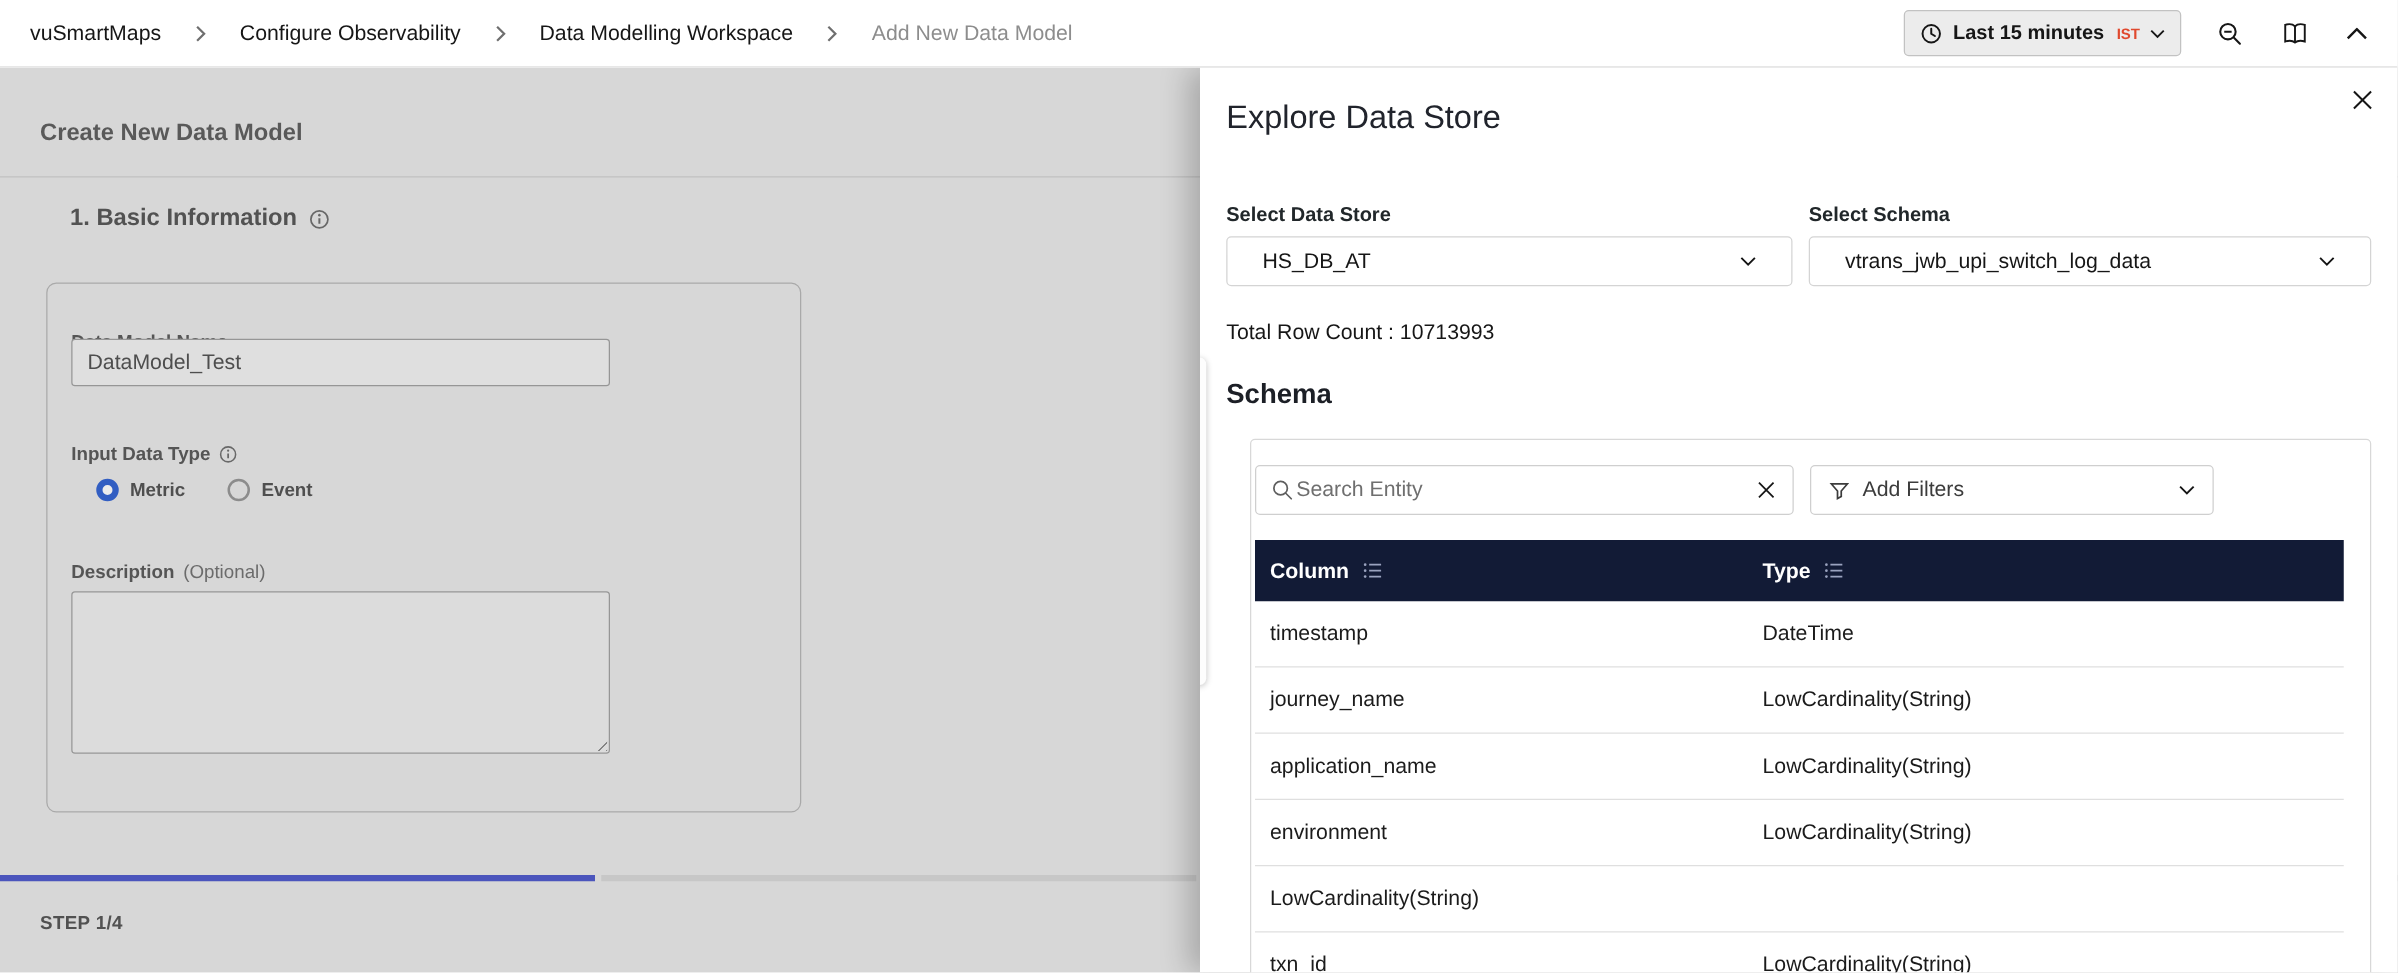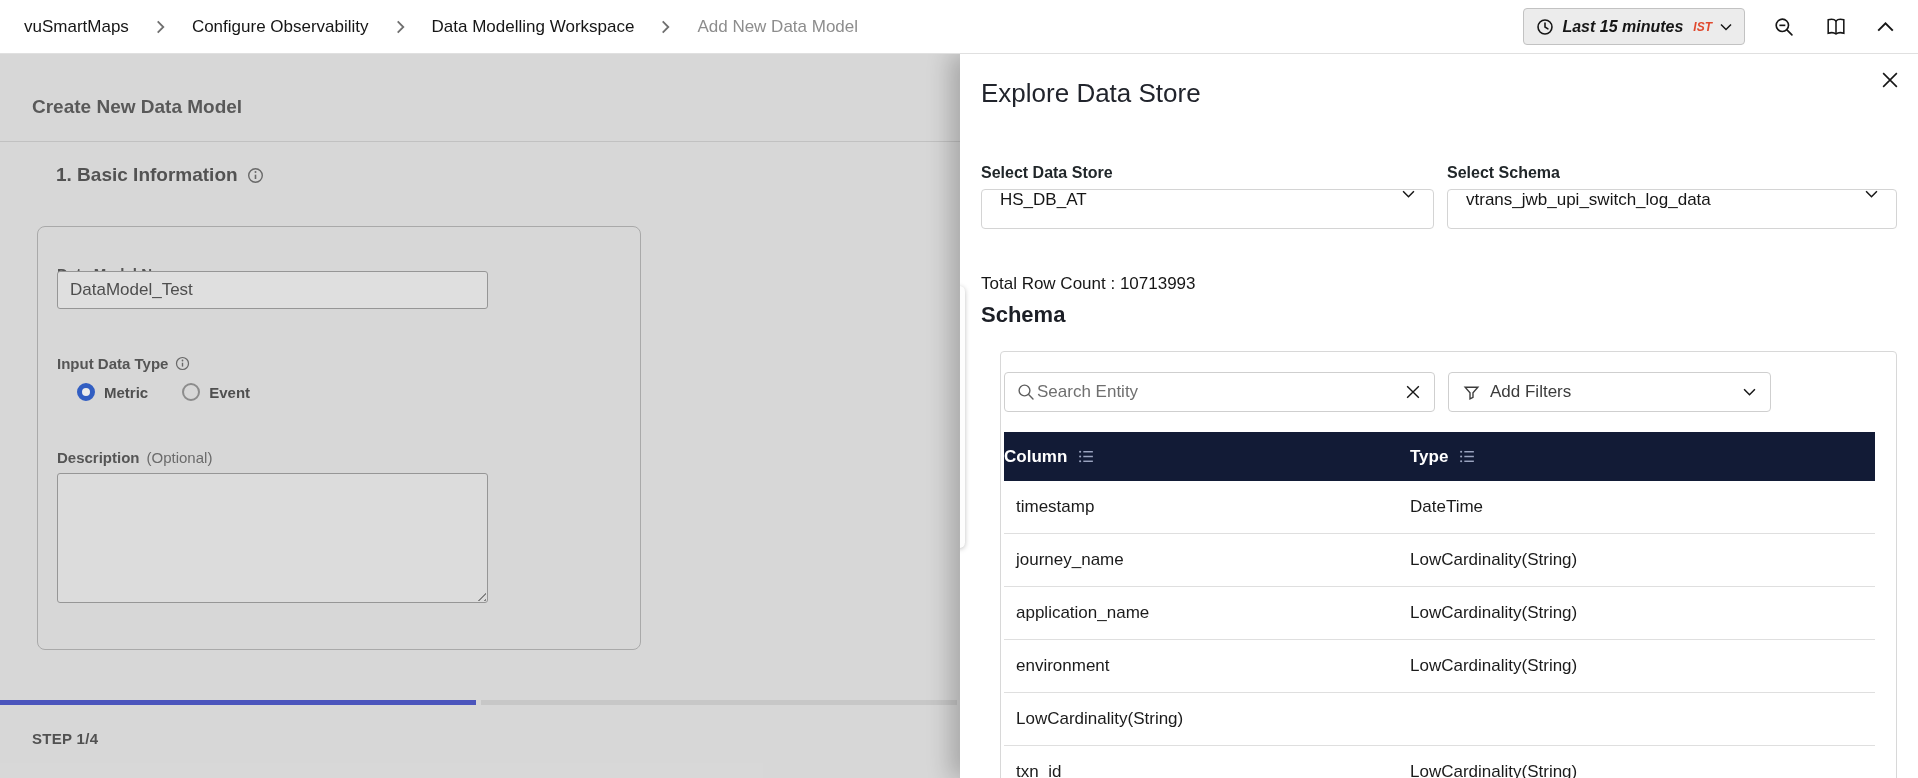--- a/index.html
+++ b/index.html
@@ -12,21 +12,21 @@
   .topbar { position: absolute; top: 0; left: 0; width: 1918px; height: 54px;
     background: #fff; border-bottom: 1px solid #e0e0e0; display: flex;
     align-items: center; padding: 0 22px 0 24px; z-index: 40; }
   .breadcrumb { display: flex; align-items: center; gap: 27px; font-size: 17px; color: #161616; }
   .crumb { cursor: pointer; white-space: nowrap; }
   .crumb.current { color: #8d8d8d; cursor: default; }
   .sep { display: flex; align-items: center; }
   .topbar-actions { margin-left: auto; display: flex; align-items: center; gap: 26px; }
   .time-chip { display: flex; align-items: center; gap: 8px; height: 37px;
     background: #ececec; border: 1px solid #c2c2c2; border-radius: 4px;
-    padding: 0 12px; cursor: pointer; font-family: inherit; font-style: italic; }
+    padding: 0 12px; cursor: pointer; font-family: inherit; }
   .time-label { font-size: 16px; font-weight: 700; color: #161616; white-space: nowrap; }
   .tz { font-size: 12px; font-weight: 700; color: #e0492e; margin-left: 2px; }
   .icon-btn { background: none; border: none; cursor: pointer; display: flex;
     align-items: center; justify-content: center; padding: 2px; }
 
   
   .underlay { position: absolute; top: 54px; left: 0; width: 1918px; height: 724px;
     background: #e6e6e6; z-index: 1; }
   .page-title { position: absolute; left: 32px; top: 42px; font-size: 19px;
     font-weight: 700; color: #5a5a5a; }
@@ -72,48 +72,48 @@
   .drag-handle { position: absolute; left: -6px; top: 232px; width: 11px; height: 262px;
     background: #fdfdfd; border-radius: 6px; box-shadow: 0 1px 5px rgba(0,0,0,0.25);
     cursor: ew-resize; z-index: 5; }
   .drawer-close { position: absolute; top: 14px; right: 16px; background: none;
     border: none; cursor: pointer; padding: 4px; }
   .drawer-title { position: absolute; left: 21px; top: 24px; font-size: 26px;
     font-weight: 500; color: #21242c; }
   .sel-label { position: absolute; top: 110px; font-size: 16px; font-weight: 700;
     color: #21272a; }
   .select { position: absolute; top: 135px; height: 40px; background: #fff;
-    border: 1px solid #d4d4d4; border-radius: 4px; display: flex; align-items: flex-start;
-    padding: 0 18px; font-size: 17px; color: #161616; cursor: pointer; }
+    border: 1px solid #d4d4d4; border-radius: 4px; display: flex; align-items: center;
+    padding: 0 28px; font-size: 17px; color: #161616; cursor: pointer; }
   .select .sel-value { flex: 1; white-space: nowrap; overflow: hidden; text-overflow: ellipsis; }
   .sel-a-label { left: 21px; } .sel-a { left: 21px; width: 453px; }
   .sel-b-label { left: 487px; } .sel-b { left: 487px; width: 450px; }
   .row-count { position: absolute; left: 21px; top: 202px; font-size: 17px;
-    font-weight: 500; color: #161616; margin-top: 18px; }
+    font-weight: 500; color: #161616; }
   .schema-heading { position: absolute; left: 21px; top: 248px; font-size: 22px;
     font-weight: 700; color: #1c1f26; }
   .panel { position: absolute; left: 40px; top: 297px; width: 897px; height: 482px;
     border: 1px solid #d8d8d8; border-radius: 4px; background: #fff; }
   .toolbar { display: flex; gap: 13px; margin: 20px 3px 0 3px; }
   .search-box { width: 431px; height: 40px; border: 1px solid #cfcfcf; border-radius: 4px;
     display: flex; align-items: center; padding: 0 12px; gap: 2px; background: #fff; }
   .search-box input { flex: 1; border: none; outline: none; font-size: 17px;
     color: #161616; font-family: inherit; background: transparent; }
   .search-box input::placeholder { color: #6f6f6f; }
   .clear-btn { background: none; border: none; cursor: pointer; display: flex;
     align-items: center; padding: 2px; }
   .filters { width: 323px; height: 40px; border: 1px solid #cfcfcf; border-radius: 4px;
     display: flex; align-items: center; padding: 0 14px; gap: 10px; cursor: pointer;
     font-size: 17px; color: #3c3c3c; background: #fff; }
   .filters .filters-label { flex: 1; }
   .table { margin: 20px 23px 0 3px; width: 871px; font-size: 17px; }
   .thead { display: grid; grid-template-columns: 406px 1fr; background: #121b36;
     color: #fff; height: 49px; align-items: center; font-weight: 700; }
   .th { display: flex; align-items: center; gap: 11px; }
-  .th:first-child { }
+  .th:first-child { padding-left: 12px; }
   .tr { display: grid; grid-template-columns: 406px 1fr; height: 53px;
     align-items: center; border-bottom: 1px solid #dfdfdf; color: #1b1b1b; cursor: pointer; }
   .td:first-child { padding-left: 12px; }
 </style>
 </head>
 <body>
 
 <div class="app">
 
   <header class="topbar">

